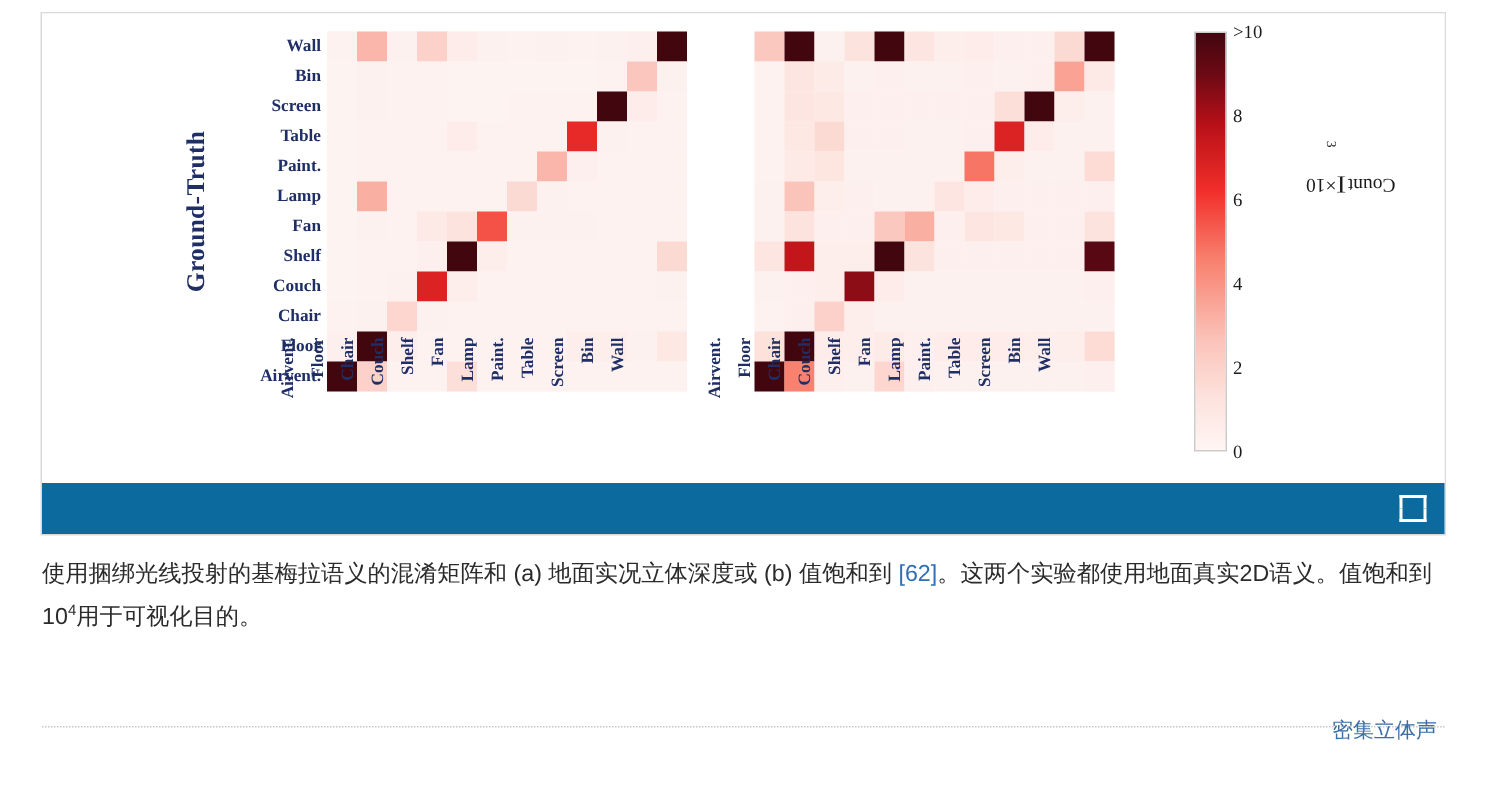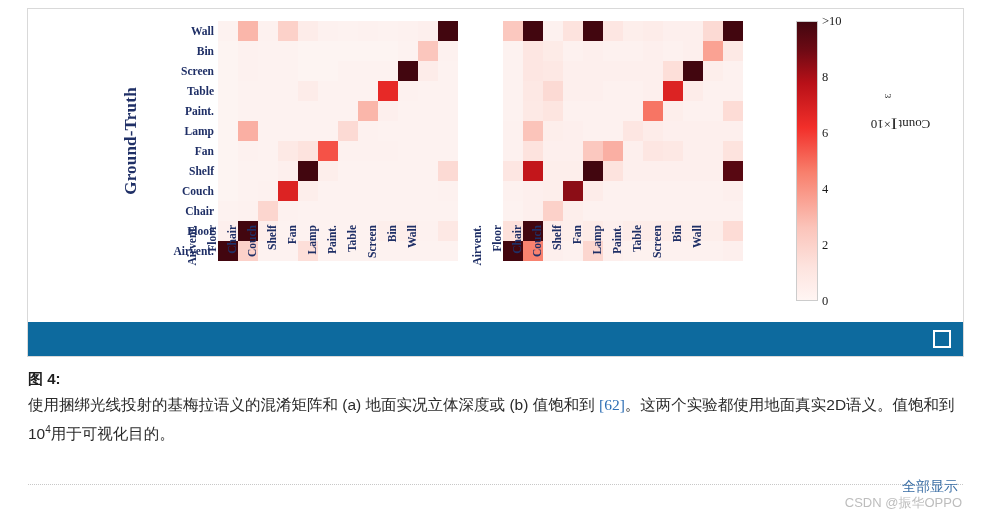--- a/index.html
+++ b/index.html
@@ -103,21 +103,21 @@
   }
   .cbar-title sup{font-size:9px;}
 
   
   .caption{
     position:absolute;left:28px;top:370px;width:935px;
     font-family:"Liberation Sans",sans-serif;color:#2b2b2b;
   }
   .cap-head{font-size:15px;font-weight:bold;margin-bottom:3px;color:#1e1e1e;}
   .cap-body{font-size:15.5px;line-height:25px;color:#2b2b2b;}
-  .cap-body .ref{color:#2f6fb5;font-family:Liberation Serif, serif;}
+  .cap-body .ref{color:#2f6fb5;}
   .cap-body sup{font-size:10px;}
 
   
   .divider{
     position:absolute;left:28px;top:484px;width:935px;height:0;
     border-top:1px dotted #c8c8c8;
   }
   .watermark{
     position:absolute;right:32px;top:494px;
     font-family:"Liberation Sans",sans-serif;font-size:13px;color:#bdbdbd;
@@ -509,21 +509,19 @@
       <div class="expand-icon">
         <i class="tl"></i>
           <i class="tr"></i>
           <i class="bl"></i>
           <i class="br"></i>
       </div>
     </div>
   </div>
 
   <div class="caption">
-    <div class="cap-head">图 4:</div>
     <div class="cap-body"><span>使用捆绑光线投射的基梅拉语义的混淆矩阵和 </span><span>(a)</span><span> 地面实况立体深度或 </span><span>(b)</span><span> 值饱和到 </span><span class="ref">[62]</span><span>。这两个实验都使用地面真实2D语义。值饱和到 10</span><sup>4</sup><span>用于可视化目的。</span></div>
   </div>
 
   <div class="divider"></div>
-  <div class="watermark">CSDN @振华OPPO</div>
-  <div class="showall">全部显示</div>
+  <div class="showall">密集立体声</div>
 
 </div>
 
 </body></html>

